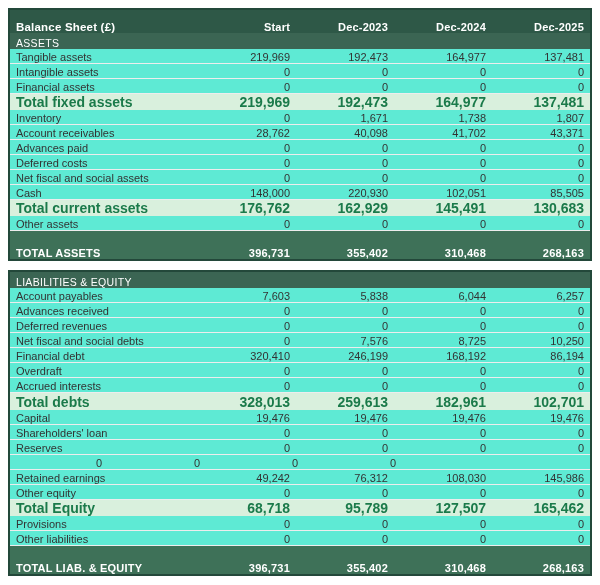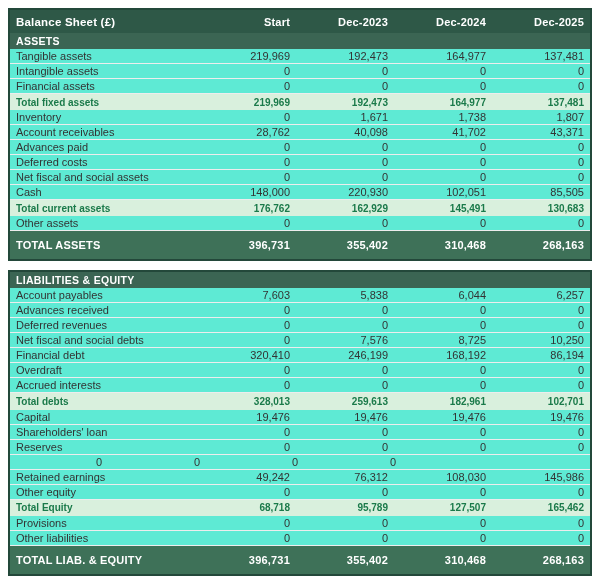--- a/index.html
+++ b/index.html
@@ -11,30 +11,30 @@
     --border:#23483a;
     --rowline:#ededed;
     --body-text:#333333;
   }
   *{margin:0;padding:0;box-sizing:border-box;}
   html,body{width:600px;height:585px;background:#ffffff;overflow:hidden;
     font-family:"Liberation Sans", sans-serif;}
   .sheet{position:absolute;left:8px;top:8px;width:584px;}
   .tbl{border:2px solid var(--border);background:#fff;}
   .gap{height:9px;background:#ffffff;}
-  .row{display:flex;align-items:center;box-sizing:border-box;}
+  .row{display:flex;align-items:flex-end;box-sizing:border-box;}
   .c{padding:0 6px;white-space:nowrap;overflow:hidden;}
   .label{flex:1;text-align:left;}
   .num{width:98px;flex:none;text-align:right;}
   .r-head{height:23px;background:var(--header-bg);color:#ffffff;font-weight:700;font-size:11.5px;letter-spacing:.2px;}
   .r-head .num{font-size:11px;}
-  .r-section{height:16px;background:var(--section-bg);color:#ffffff;font-weight:700;font-size:10.5px;letter-spacing:.3px;}
+  .r-section{height:16px;background:var(--section-bg);color:#ffffff;font-weight:400;font-size:10.5px;letter-spacing:.3px;}
   .r-normal{height:15px;background:#5eead4;color:var(--body-text);font-size:11px;border-bottom:1px solid var(--rowline);}
   .r-normal:last-child{border-bottom:none;}
-  .r-subtotal{height:16.2px;background:var(--subtotal-bg);color:var(--subtotal-text);font-weight:700;font-size:10px;}
+  .r-subtotal{height:16.2px;background:var(--subtotal-bg);color:var(--subtotal-text);font-weight:700;font-size:14px;}
   .r-grand{height:28px;background:var(--grand-bg);color:#ffffff;font-weight:700;font-size:11px;letter-spacing:.2px;}
 </style>
 </head>
 <body>
 
 <div class="sheet">
 
   <div class="tbl" id="tbl-0">
     <div class="row r-head">
       <div class="c label">Balance Sheet (£)</div>

